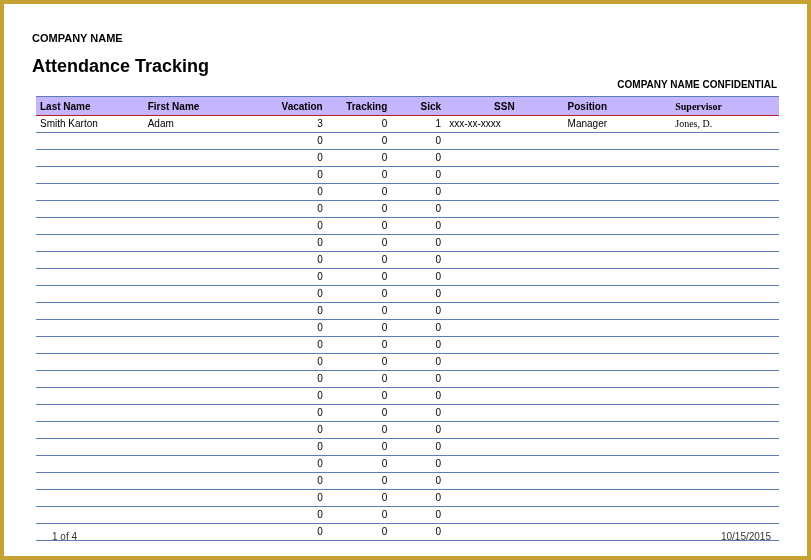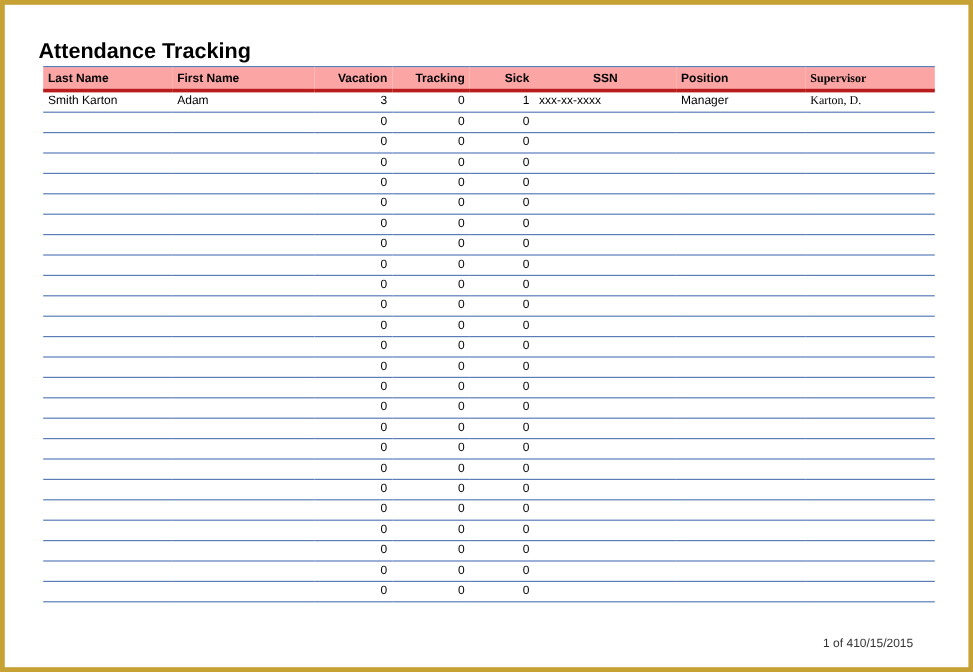--- a/index.html
+++ b/index.html
@@ -51,23 +51,23 @@
   table {
     width: 100%;
     border-collapse: collapse;
     font-size: 10px;
   }
   thead th {
     text-align: left;
     font-weight: bold;
     color: #000;
     padding: 4px 4px 3px 4px;
-    border-bottom: 3px solid #b91c1c;
+    border-bottom: 1px solid #b91c1c;
     border-top: 1px solid #5a7db8;
-    background: #fca5a5;
+    background: #c4b5fd;
     white-space: nowrap;
   }
   tbody td {
     padding: 1px 4px 1px 4px;
     border-bottom: 1px solid #5a7db8;
     background: #fff;
     height: 14px;
     line-height: 14px;
     white-space: nowrap;
   }
@@ -81,32 +81,34 @@
   .col-sup { width: 100px; text-align: left; font-family: Liberation Serif, serif; }
   thead .col-vac, thead .col-pers, thead .col-sick { text-align: right; }
   thead .col-ssn { text-align: center; }
   thead .col-sup { text-align: left; }
   .footer {
     position: absolute;
     bottom: 14px;
     left: 0;
     right: 0;
     display: flex;
-    justify-content: flex-end;
-    padding: 0 46px 0 48px;
+    justify-content: space-between;
+    padding: 0 36px 0 48px;
     font-size: 10px;
     color: #333;
   }
 </style>
 </head>
 <body>
 
 <div class="frame">
   <div class="content">
+    <div class="company-name">COMPANY NAME</div>
     <div class="title">Attendance Tracking</div>
+    <div class="confidential">COMPANY NAME CONFIDENTIAL</div>
 
     <div class="table-wrap">
       <table>
         <thead>
           <tr>
             <th class="col-last">Last Name</th>
             <th class="col-first">First Name</th>
             <th class="col-vac">Vacation</th>
             <th class="col-pers">Tracking</th>
             <th class="col-sick">Sick</th>
@@ -117,21 +119,21 @@
         </thead>
         <tbody id="table-body">
             <tr>
               <td class="col-last">Smith Karton</td>
               <td class="col-first">Adam</td>
               <td class="col-vac">3</td>
               <td class="col-pers">0</td>
               <td class="col-sick">1</td>
               <td class="col-ssn">xxx-xx-xxxx</td>
               <td class="col-pos">Manager</td>
-              <td class="col-sup">Karton, D.</td>
+              <td class="col-sup">Jones, D.</td>
             </tr>
             <tr>
               <td class="col-last"></td>
               <td class="col-first"></td>
               <td class="col-vac">0</td>
               <td class="col-pers">0</td>
               <td class="col-sick">0</td>
               <td class="col-ssn"></td>
               <td class="col-pos"></td>
               <td class="col-sup"></td>

